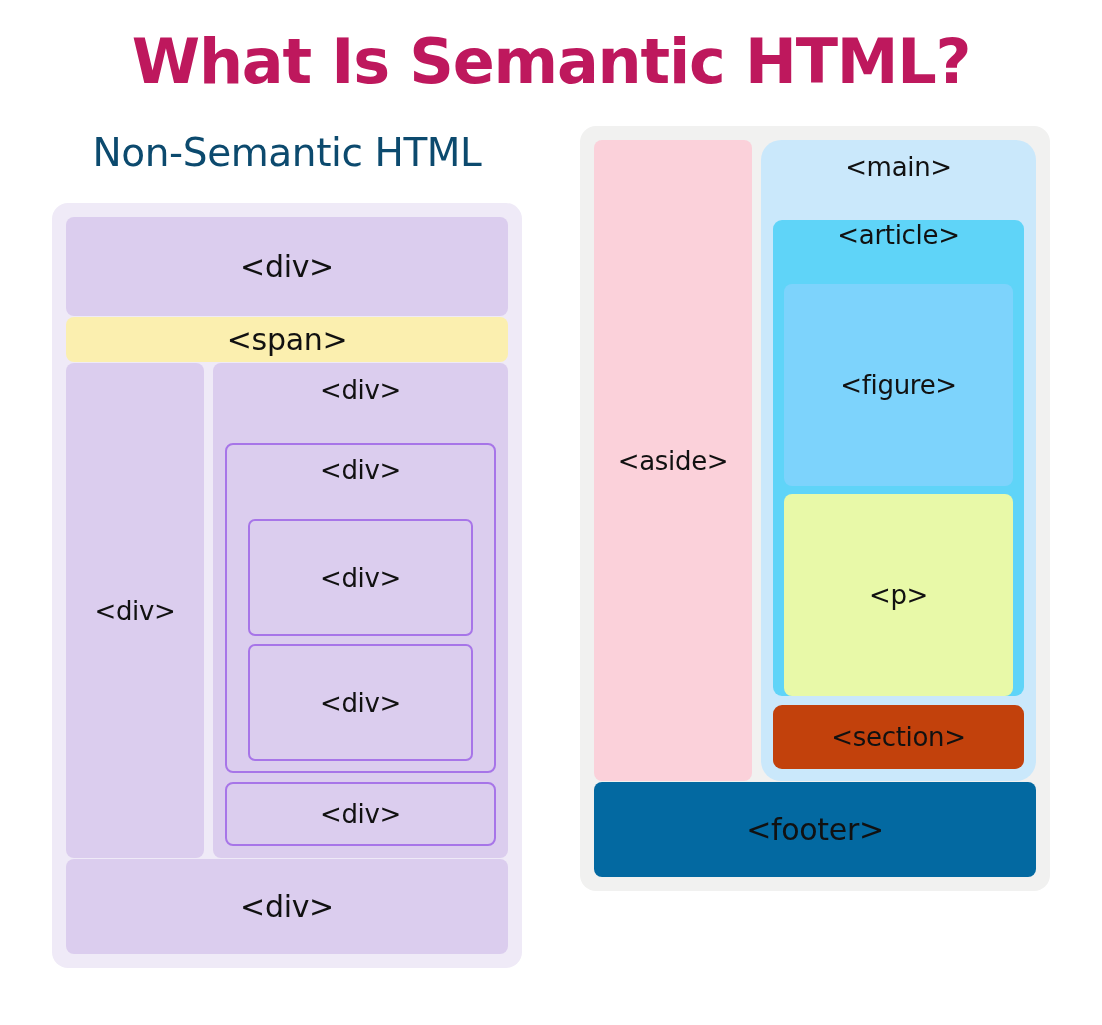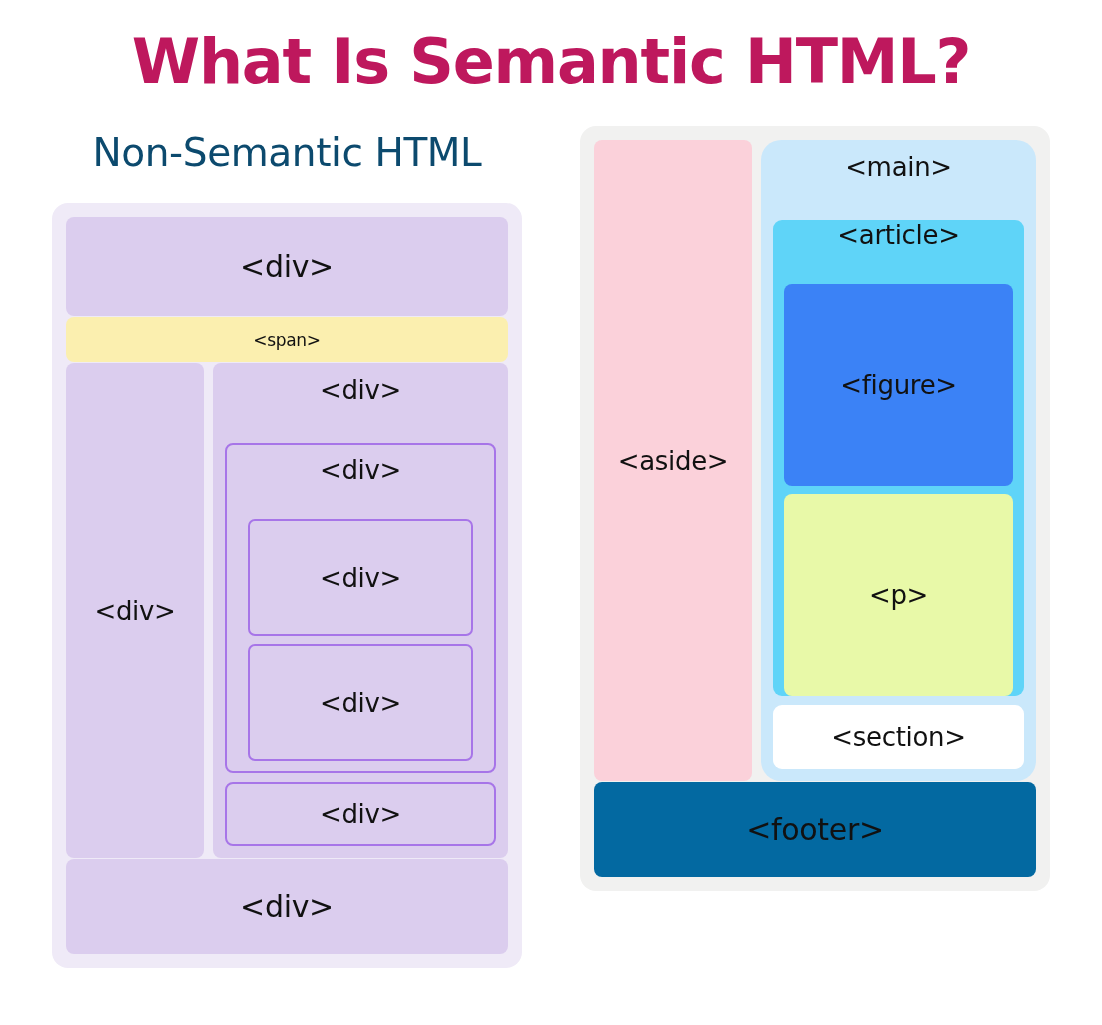--- a/index.html
+++ b/index.html
@@ -80,21 +80,21 @@
     text-align: center;
   }
 
   .label {
     font-size: 30px;
     font-weight: 400;
     letter-spacing: -0.3px;
     color: #111111;
     white-space: nowrap;
   }
-  .label-sm { font-size: 17px; }
+  .label-sm { font-size: 30px; }
   .label-md { font-size: 26px; }
 
   
   .l-fill   { background: #DBCDEE; }
   .l-outline{ background: #DBCDEE; border: 2px solid #A775E8; }
 
   .l-top {
     height: 99px;
   }
   .l-span {
@@ -191,37 +191,37 @@
     margin-top: 38px;
     flex: 1;
     display: flex;
     flex-direction: column;
     align-items: center;
     box-sizing: border-box;
     min-height: 0;
   }
   .r-figure {
     width: 91%;
-    background: #3b82f6;
+    background: #7dd3fc;
     border-radius: 8px;
     margin-top: 34px;
     flex: 1;
     min-height: 0;
   }
   .r-p {
     width: 91%;
     background: #E8F9A8;
     border-radius: 8px;
     margin-top: 8px;
     flex: 1;
     min-height: 0;
   }
   .r-section {
     width: 100%;
-    background: #ffffff;
+    background: #c2410c;
     border-radius: 9px;
     margin-top: 9px;
     height: 64px;
     flex-shrink: 0;
   }
   .r-footer {
     height: 95px;
     background: #0369a1;
     flex-shrink: 0;
     border-radius: 8px;

